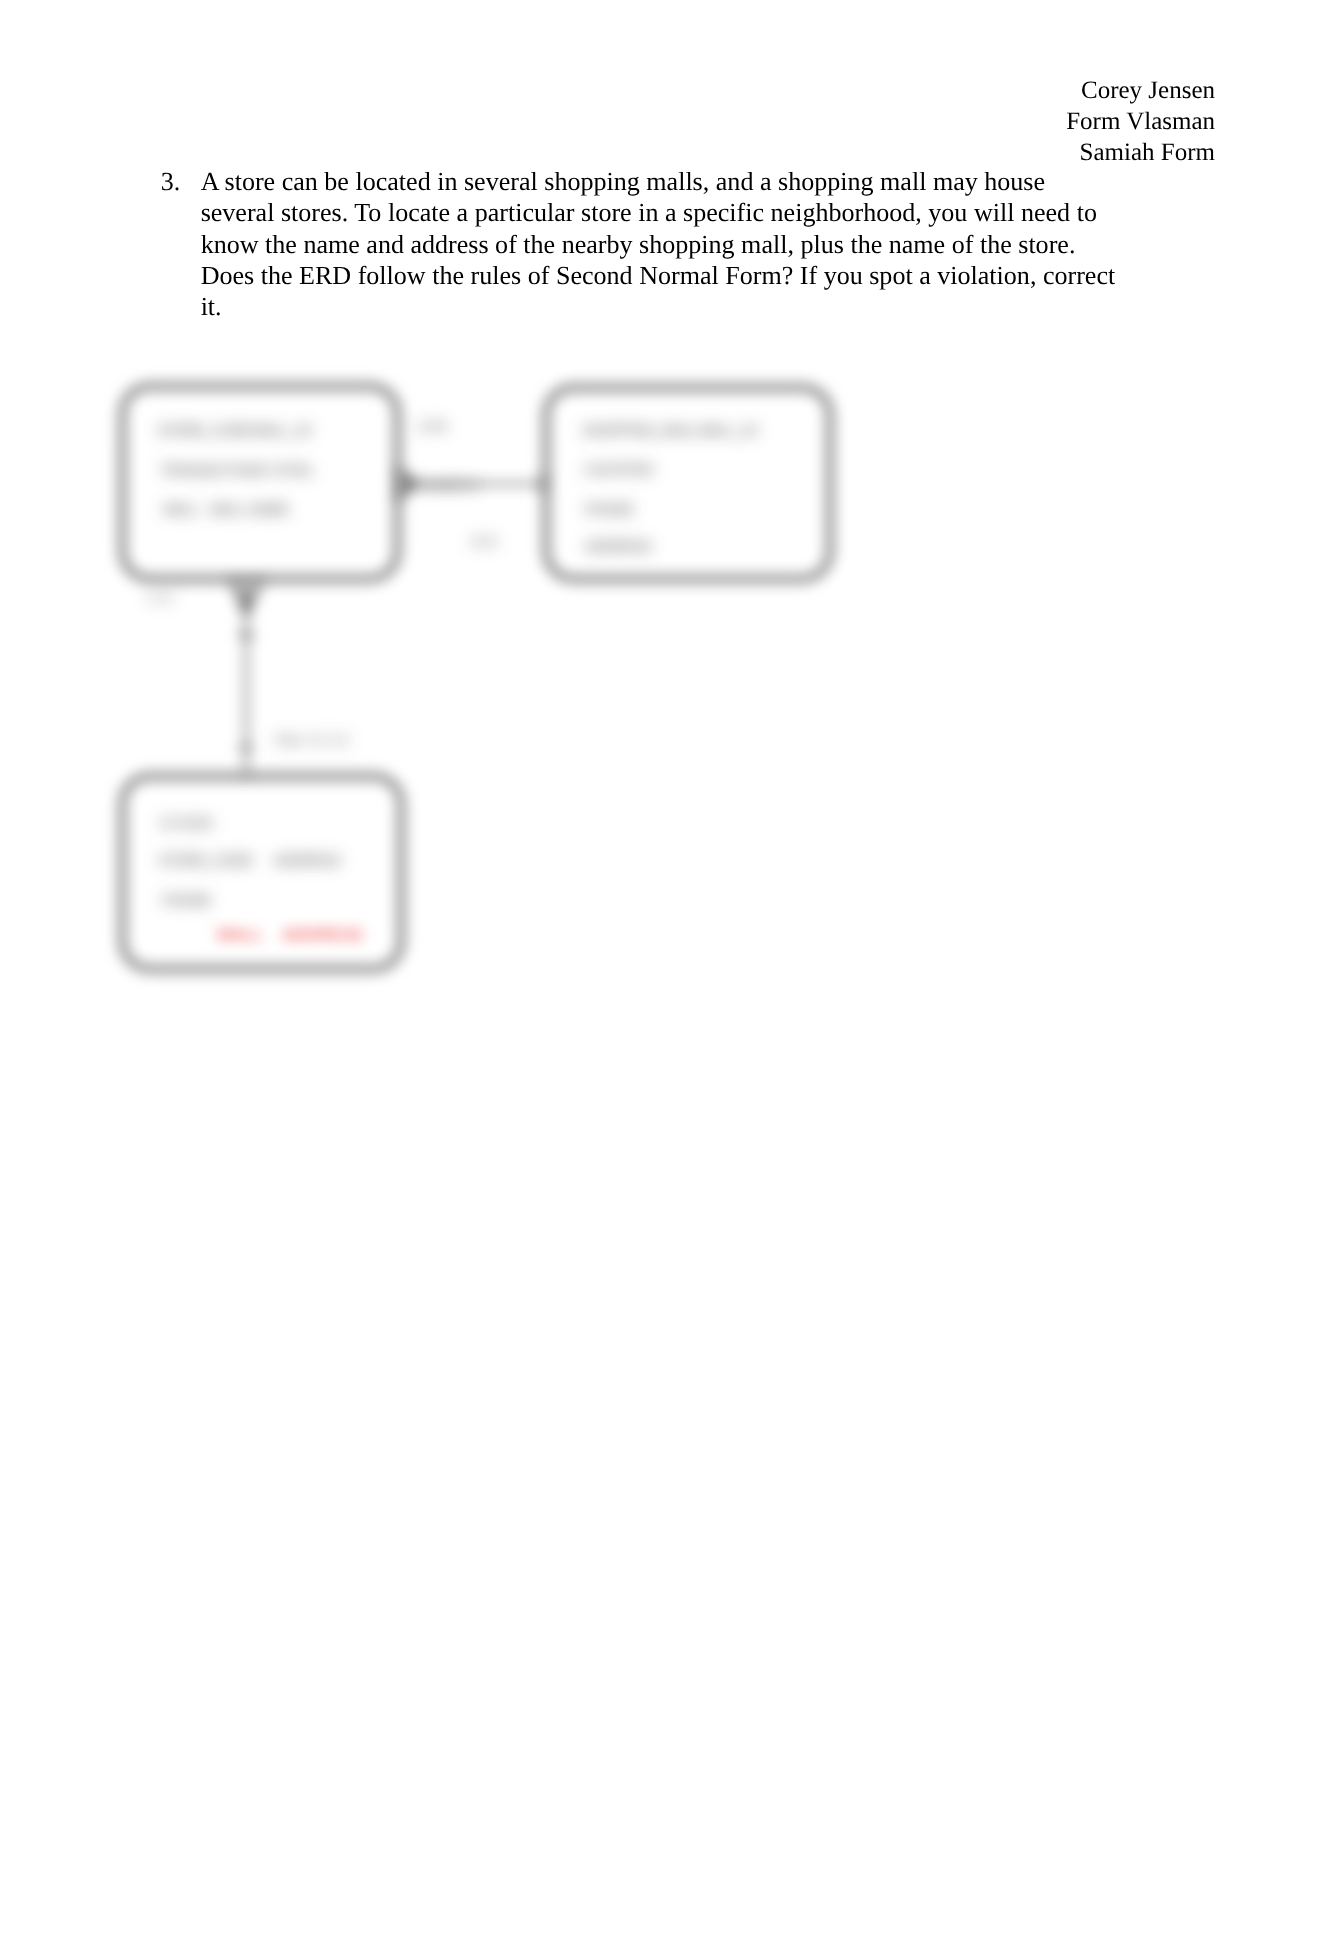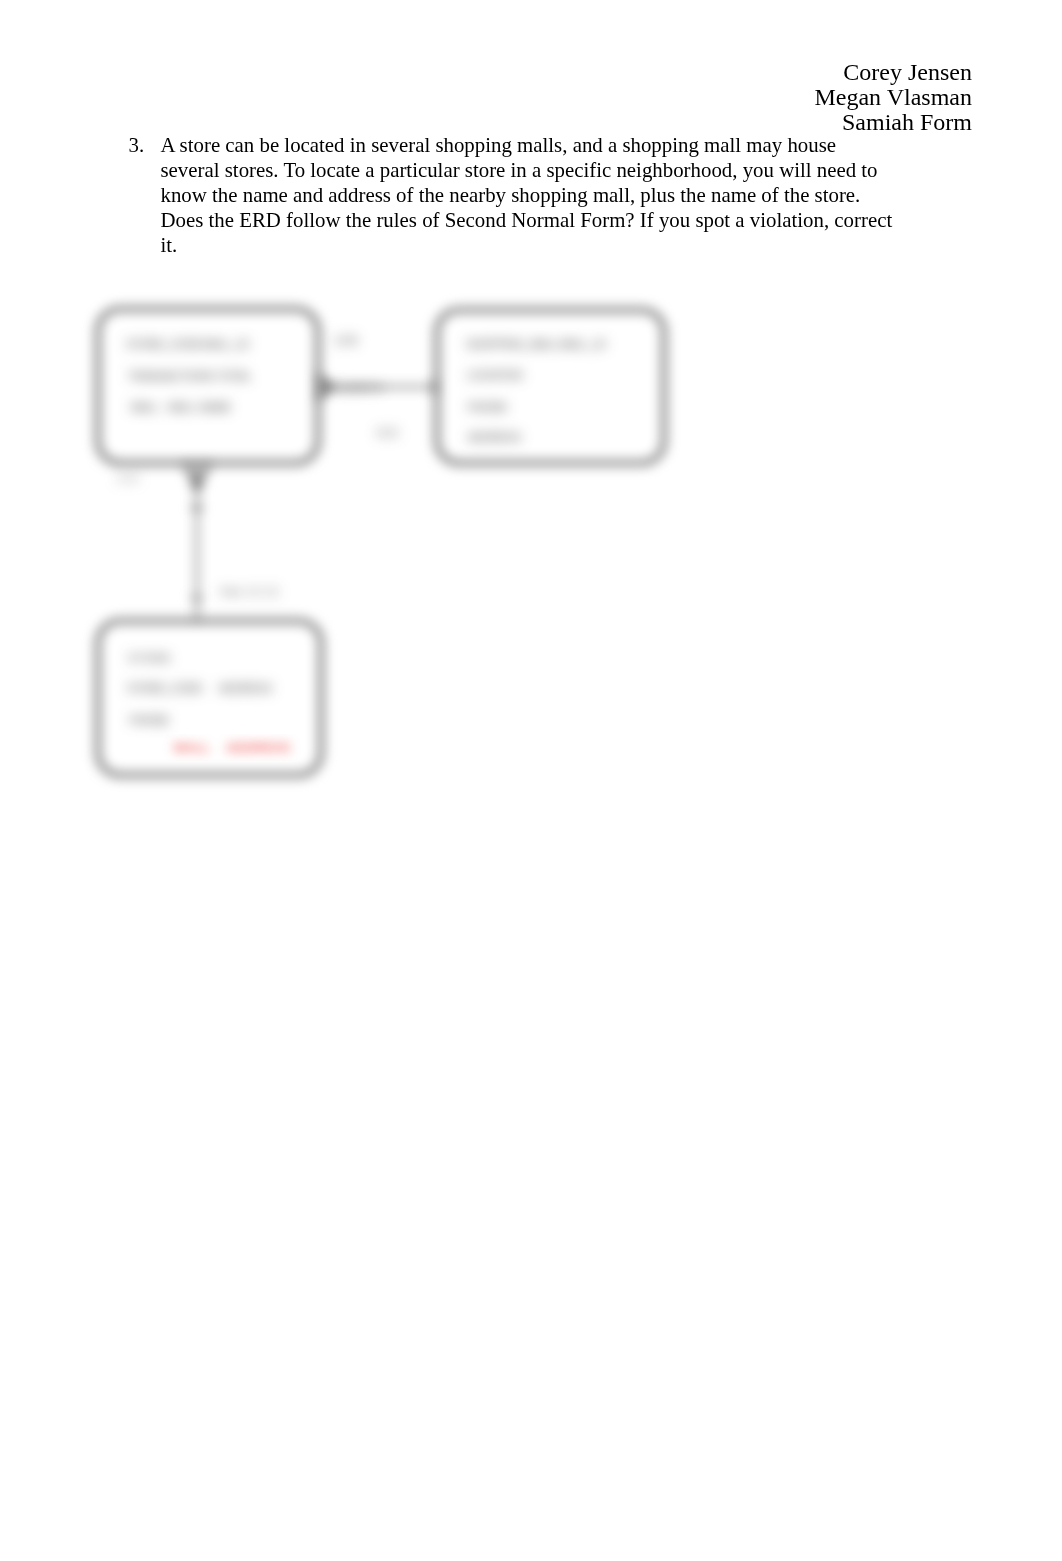--- a/index.html
+++ b/index.html
@@ -1,32 +1,32 @@
 <!DOCTYPE html>
 <html><head>
 <meta charset="utf-8">
 <title>Assignment document</title>
 <style>
   html,body{margin:0;padding:0;}
   body{width:1062px;height:1561px;background:#ffffff;font-family:"Liberation Serif",serif;-webkit-font-smoothing:antialiased;}
   .page{position:relative;width:1062px;height:1561px;overflow:hidden;background:#fff;}
-  .names{position:absolute;right:90px;top:59.5px;text-align:right;font-size:24px;line-height:25.0px;color:#000;}
+  .names{position:absolute;right:90px;top:59.5px;text-align:right;font-size:20px;line-height:25.0px;color:#000;}
   .q{position:absolute;left:160.5px;top:132.5px;width:735px;font-size:20.85px;line-height:25.0px;color:#000;text-align:left;font-family:Liberation Serif, serif;}
   .qnum{position:absolute;left:128.5px;top:132.5px;font-size:20.85px;line-height:25.0px;color:#000;}
   .erd{position:absolute;left:61px;top:270px;width:680px;height:560px;}
   .erd svg{display:block;}
 </style>
 </head>
 <body>
 
 <div class="page">
 
   <div class="names">
     <div>Corey Jensen</div>
-    <div>Megan Vlasman</div>
+    <div>Form Vlasman</div>
     <div>Samiah Form</div>
   </div>
 
   <div class="qnum">3.</div>
   <div class="q">A store can be located in several shopping malls, and a shopping mall may house several stores. To locate a particular store in a specific neighborhood, you will need to know the name and address of the nearby shopping mall, plus the name of the store. Does the ERD follow the rules of Second Normal Form? If you spot a violation, correct it.</div>
 
   <div class="erd">
     <svg width="680" height="560" viewBox="0 0 680 560" xmlns="http://www.w3.org/2000/svg">
       <defs>
         <filter id="soft" x="-20%" y="-20%" width="140%" height="140%" color-interpolation-filters="sRGB">

